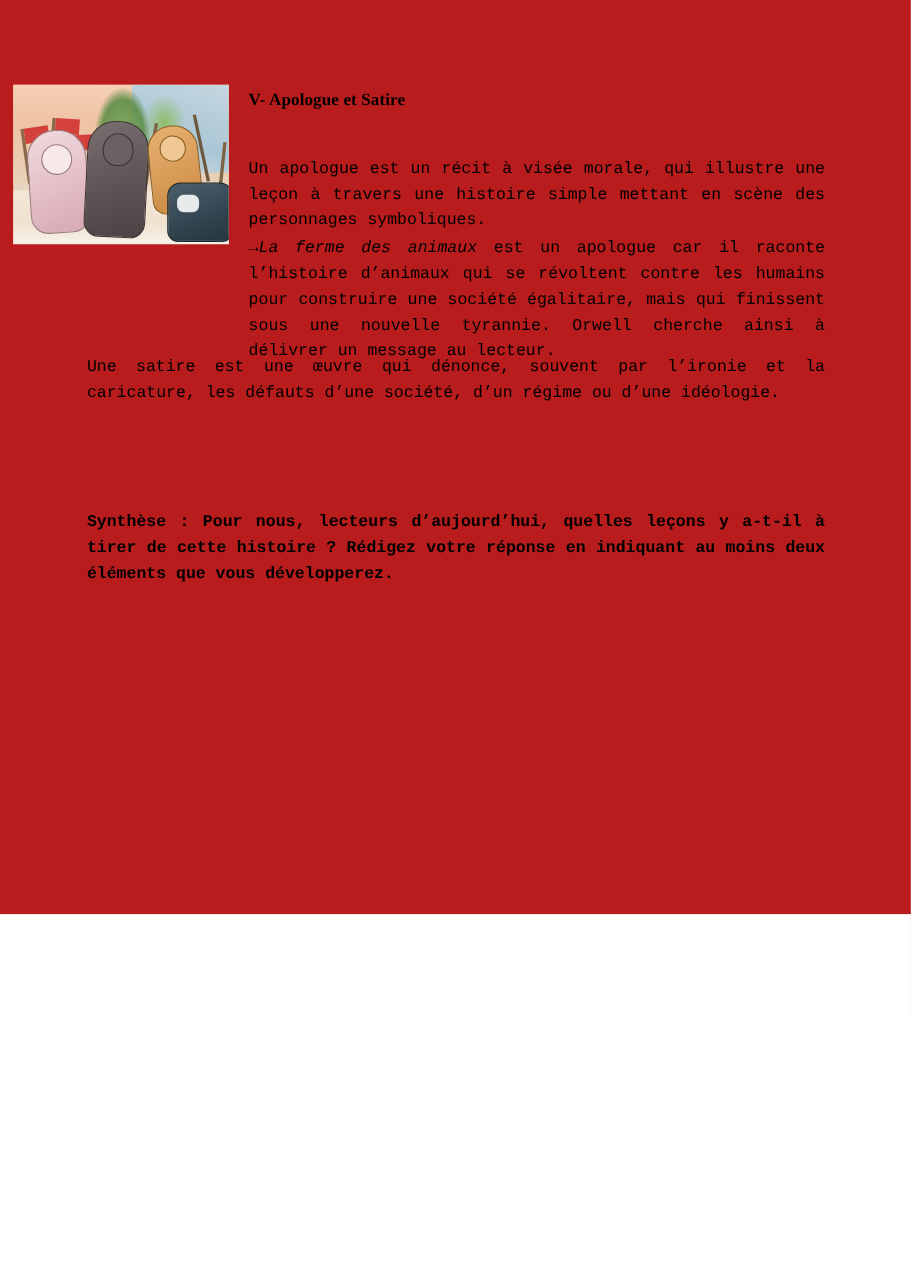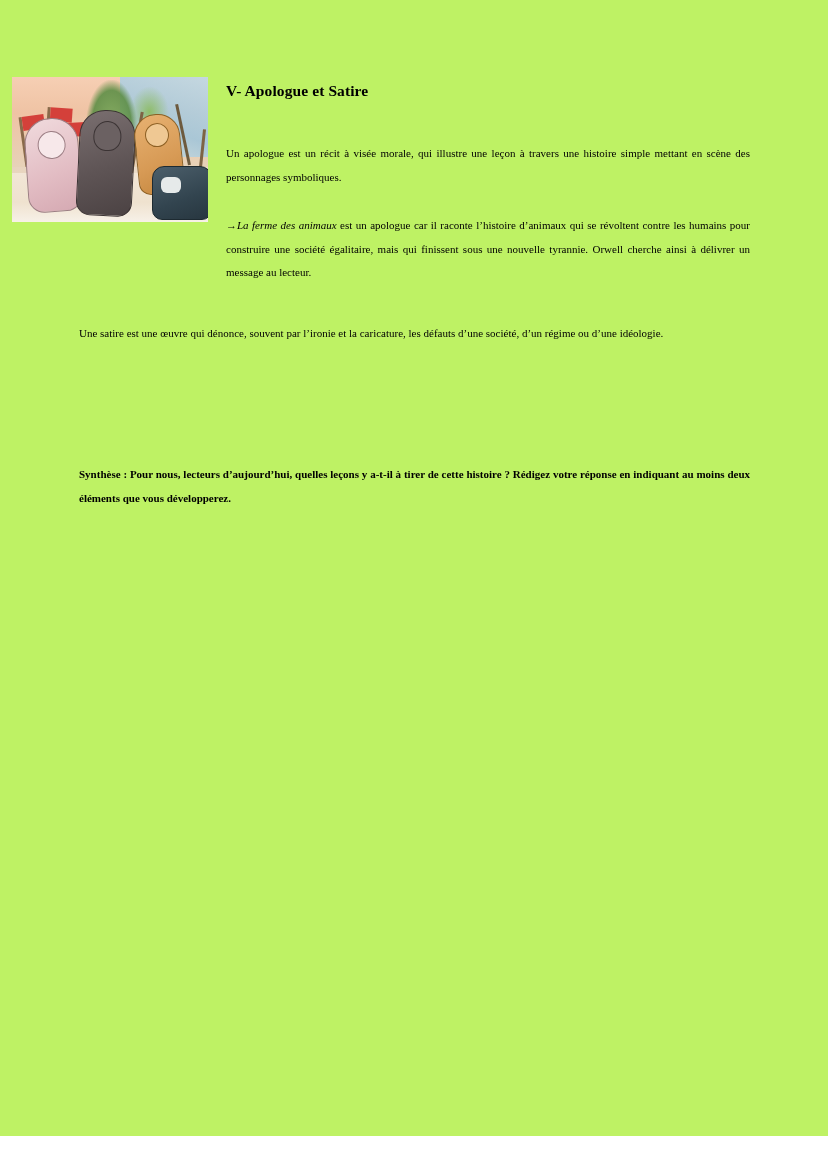--- a/index.html
+++ b/index.html
@@ -11,22 +11,22 @@
     width: 828px;
     height: 1171px;
     font-family: "Liberation Serif", serif;
     color: #000000;
     position: relative;
     overflow: hidden;
   }
   .page {
     position: relative;
     width: 828px;
-    height: 1136px;
-    background: #bef264;
+    height: 831px;
+    background: #b91c1c;
   }
 
   
   .illustration {
     position: absolute;
     left: 12px;
     top: 77px;
     width: 196px;
     height: 145px;
     overflow: hidden;
@@ -160,23 +160,24 @@
   .heading {
     position: absolute;
     left: 226px;
     top: 82px;
     font-weight: bold;
     font-size: 15.5px;
     letter-spacing: .1px;
   }
   .para {
     position: absolute;
-    font-size: 11px;
+    font-size: 15px;
     line-height: 23.6px;
     text-align: justify;
+    font-family: Liberation Mono, monospace;
   }
   .p-indent-wrap {
     left: 226px;
     top: 142px;
     width: 524px;
   }
   .p-body {
     left: 79px;
     width: 671px;
   }

